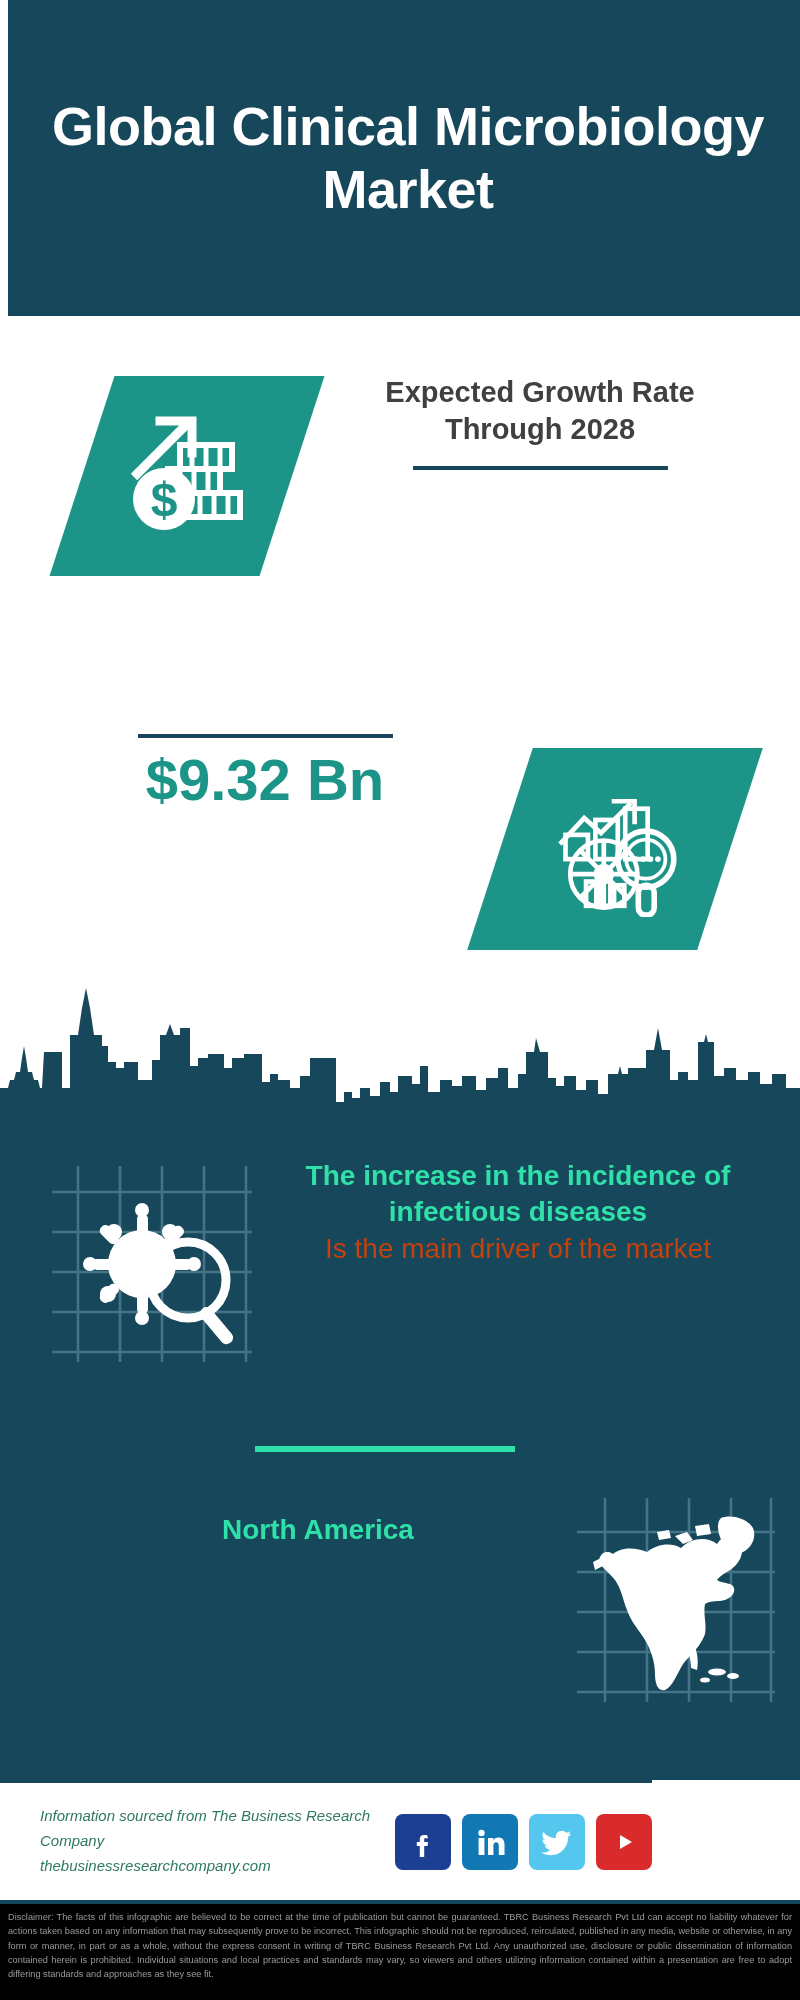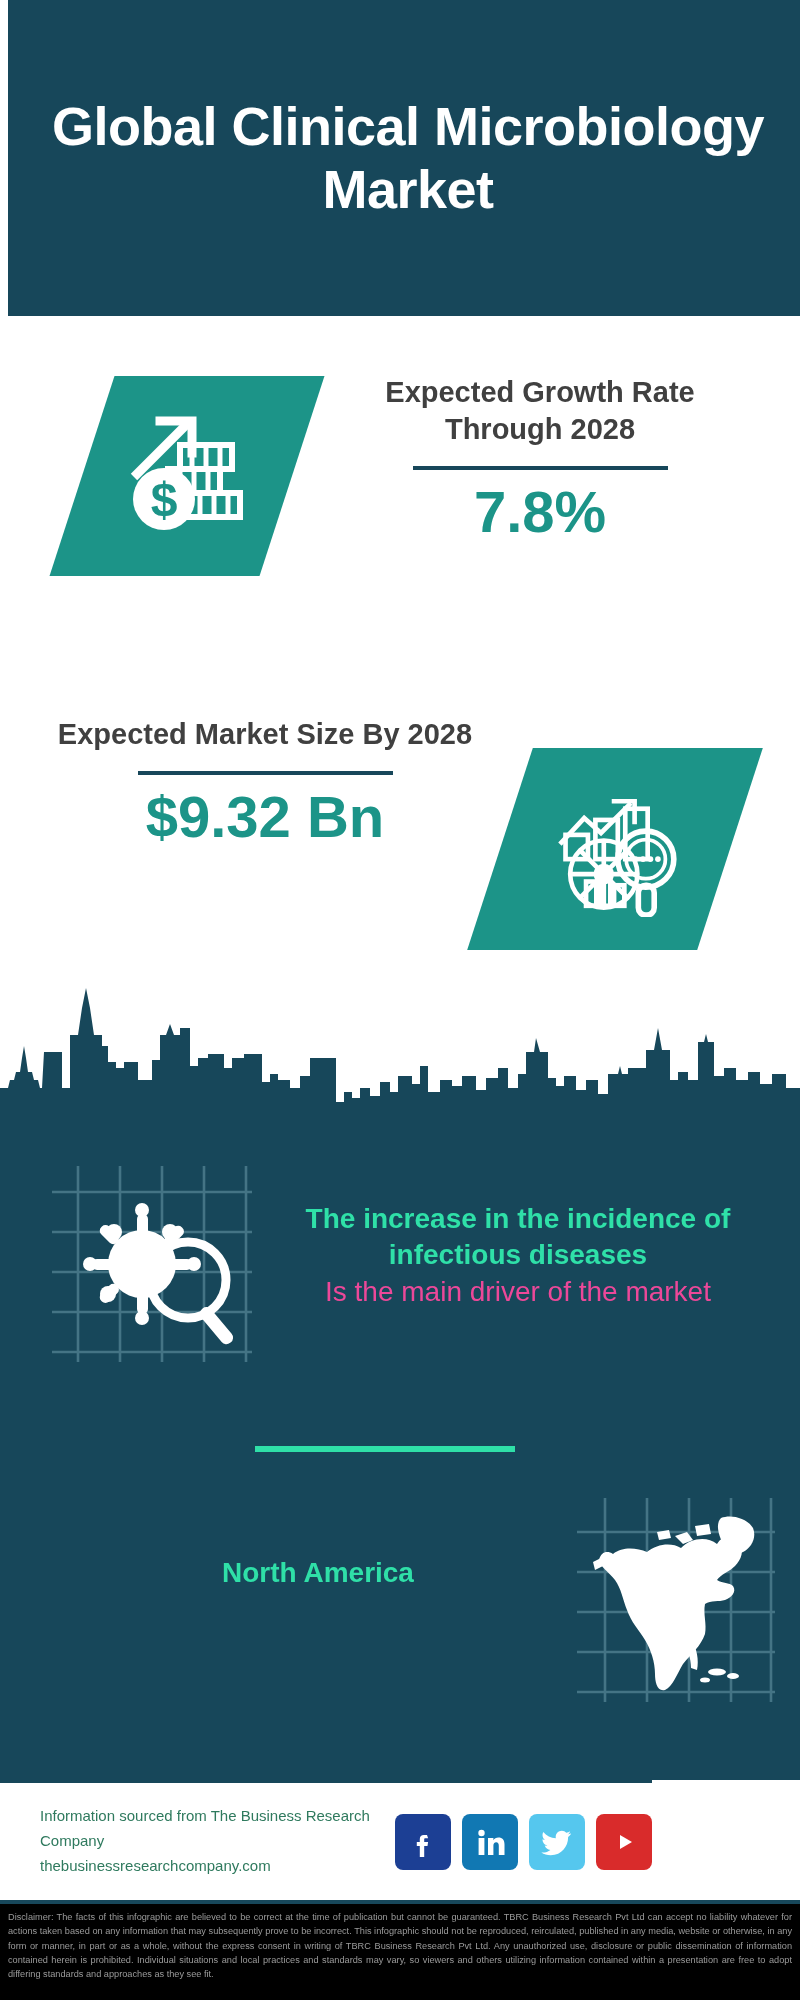--- a/index.html
+++ b/index.html
@@ -92,24 +92,24 @@
     display:flex; align-items:flex-start;
   }
   .driver-icon-wrap {
     width:230px; height:230px; position:relative; margin-left:38px; margin-top:12px;
     flex:none;
   }
   .driver-text {
     flex:1; padding:18px 32px 0 0; text-align:center;
   }
   .accent-line {
-    color:#2fe0a8; font-weight:bold; font-size:28px; line-height:1.3;margin-top:43px;
+    color:#2fe0a8; font-weight:bold; font-size:28px; line-height:1.3;
   }
   .plain-line {
-    color:#ec4899; font-size:28px; line-height:1.3; font-weight:normal;
+    color:#c2410c; font-size:28px; line-height:1.3; font-weight:normal;
   }
 
   .mid-divider {
     position:absolute; left:255px; top:1446px; width:260px; height:6px;
     background:#2fe0a8;
   }
 
   
   .region-row {
     position:absolute; left:17px; top:1490px; width:800px; height:250px;
@@ -121,21 +121,21 @@
   .region-icon-wrap {
     width:210px; height:210px; position:relative; margin-right:36px; margin-top:0px;
     flex:none;
   }
 
   
   .footer {
     position:absolute; left:0; top:1780px; width:652px; height:120px;
     background:#ffffff;
     border-top:3px solid #17475a;
-    display:flex; align-items:center;
+    display:flex; align-items:center;font-style:italic;
   }
   .footer-credit {
     margin-left:40px; width:430px;
     color:#2f7a5e; font-size:15px; line-height:1.65;
   }
   .social-row { display:flex; gap:11px; margin-left:10px; }
   .social-btn {
     width:56px; height:56px; border-radius:8px;
     display:flex; align-items:center; justify-content:center;
   }
@@ -190,25 +190,23 @@
           <circle cx="52" cy="100" r="31" fill="#ffffff"></circle>
           <text x="52" y="117" font-size="48" font-weight="bold" text-anchor="middle" fill="#1c9488" font-family="Liberation Sans, sans-serif">$</text>
         </svg>
       </span>
     </div>
   </div>
 
   <div class="stat1-text">
     <div class="stat-label">Expected Growth Rate Through 2028</div>
     <div class="stat-rule"></div>
-    <div class="stat-value">7.8%</div>
   </div>
 
   <div class="stat2-text">
-    <div class="stat-label">Expected Market Size By 2028</div>
     <div class="stat-rule"></div>
     <div class="stat-value">$9.32 Bn</div>
   </div>
 
   <div class="para stat2-badge">
     <div class="para-inner">
       <span>
         <svg width="140" height="140" viewBox="0 0 150 150" aria-hidden="true">
           <g stroke="#ffffff" fill="none" stroke-width="5">
 

